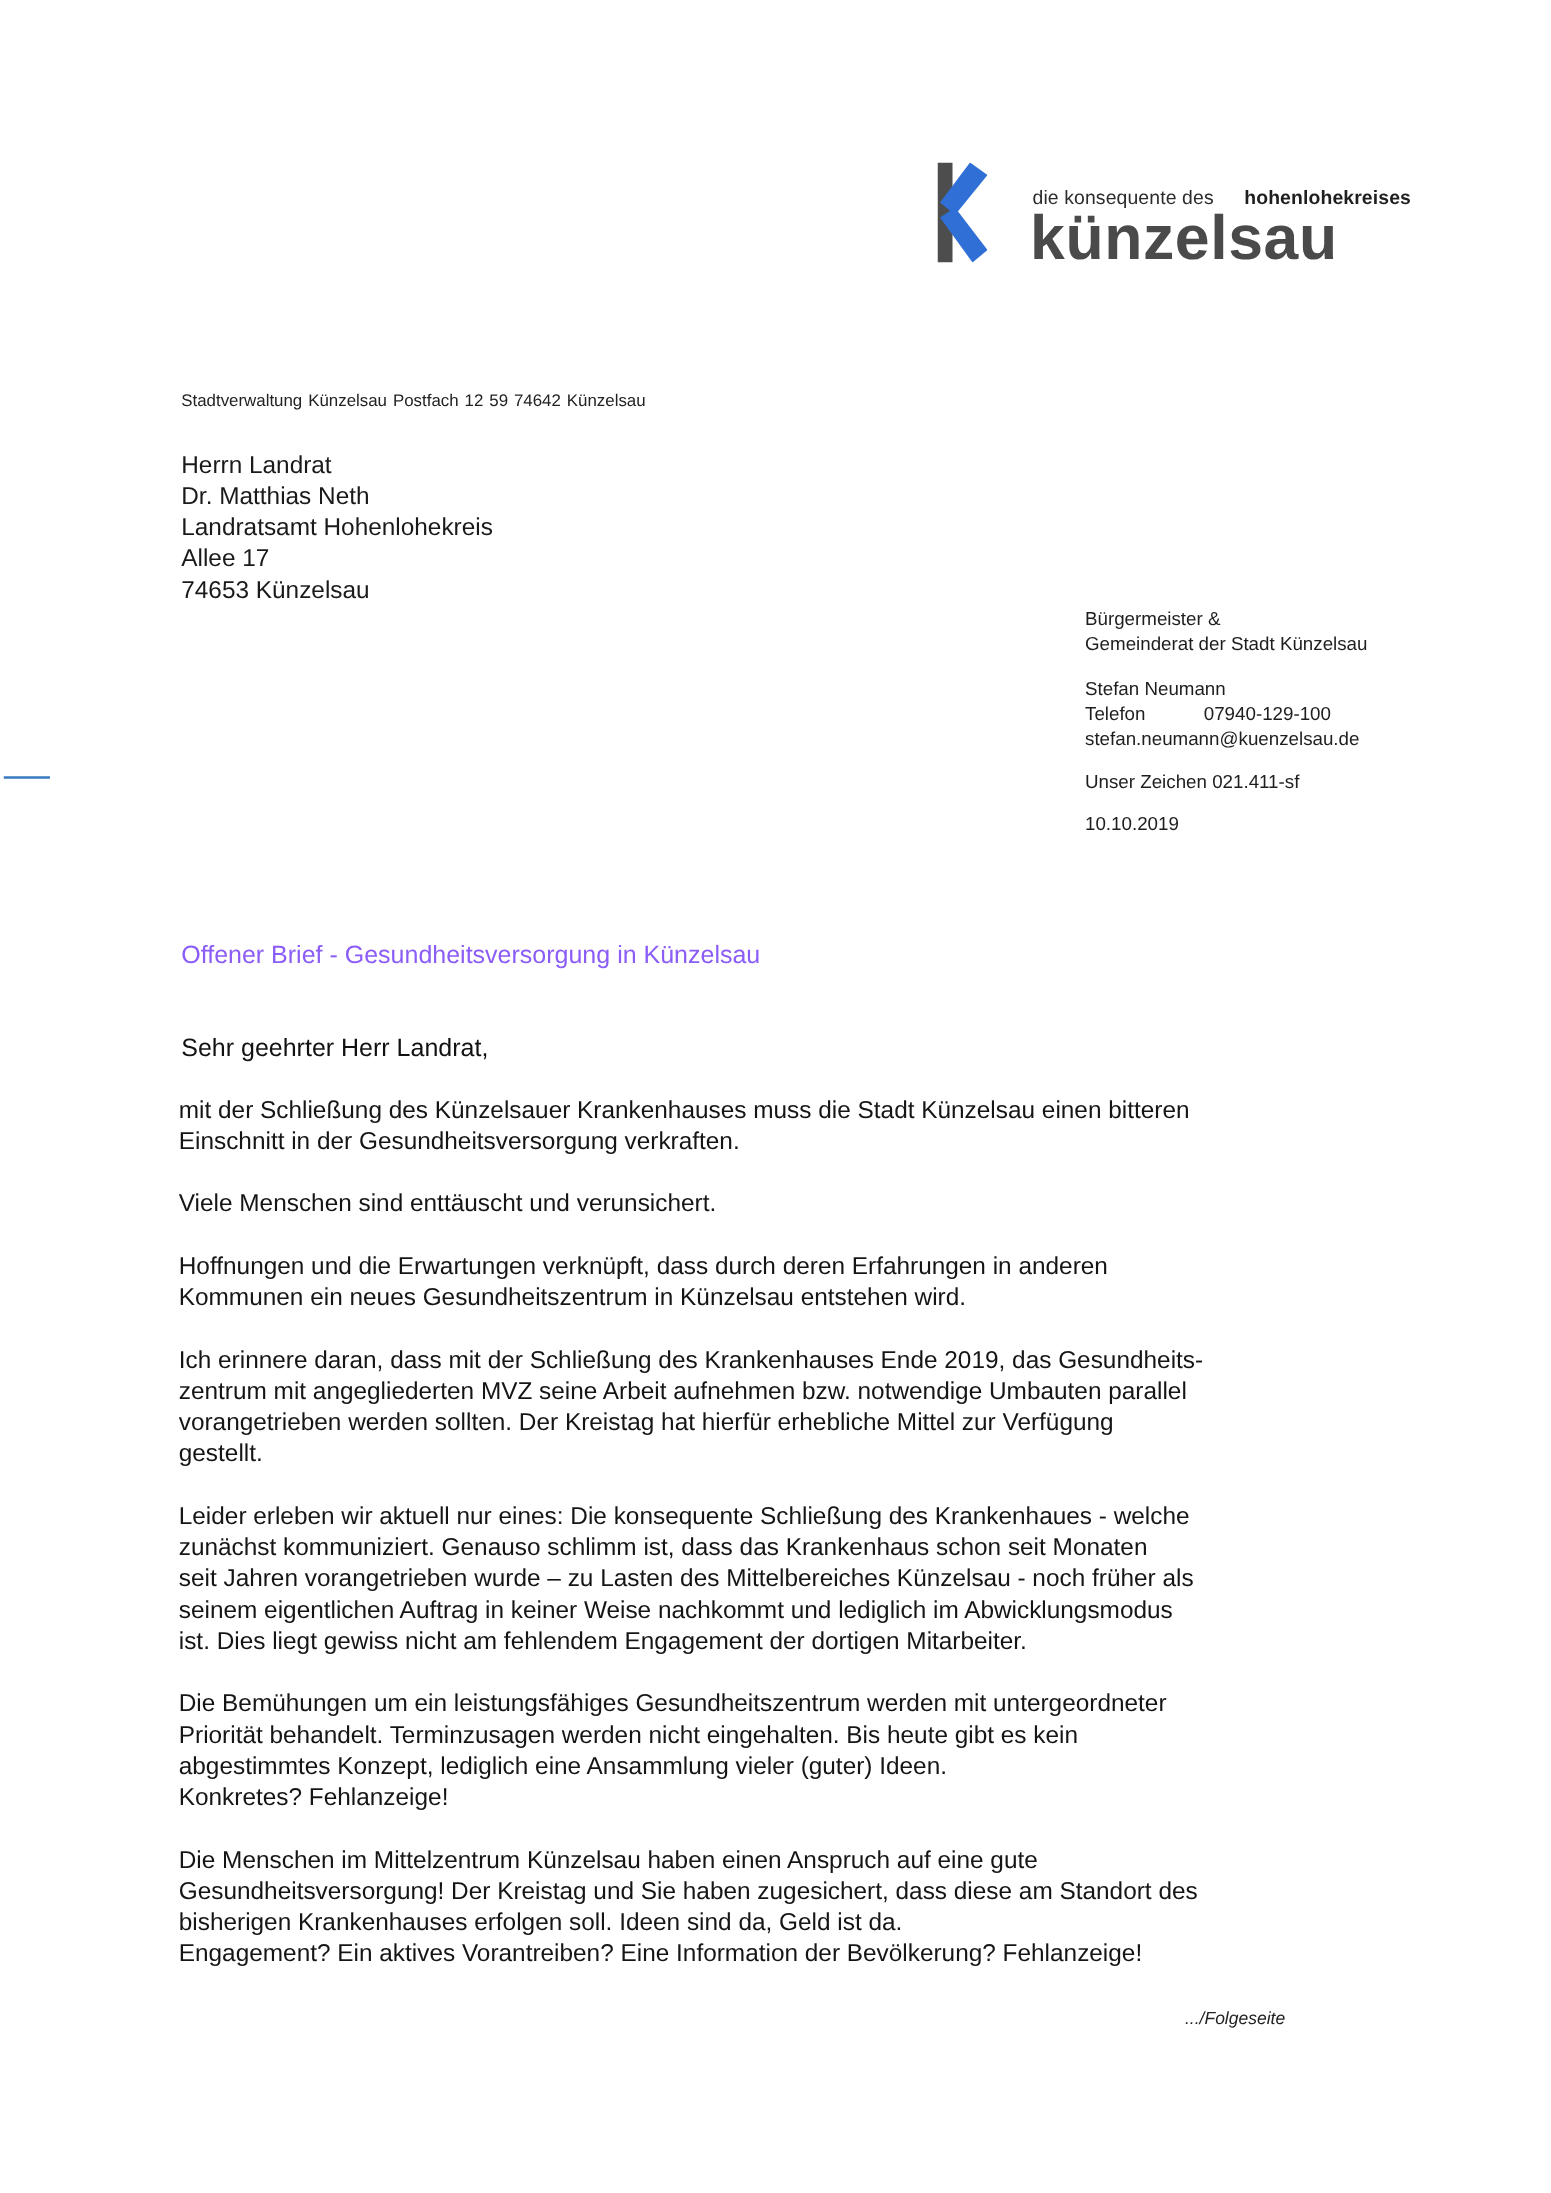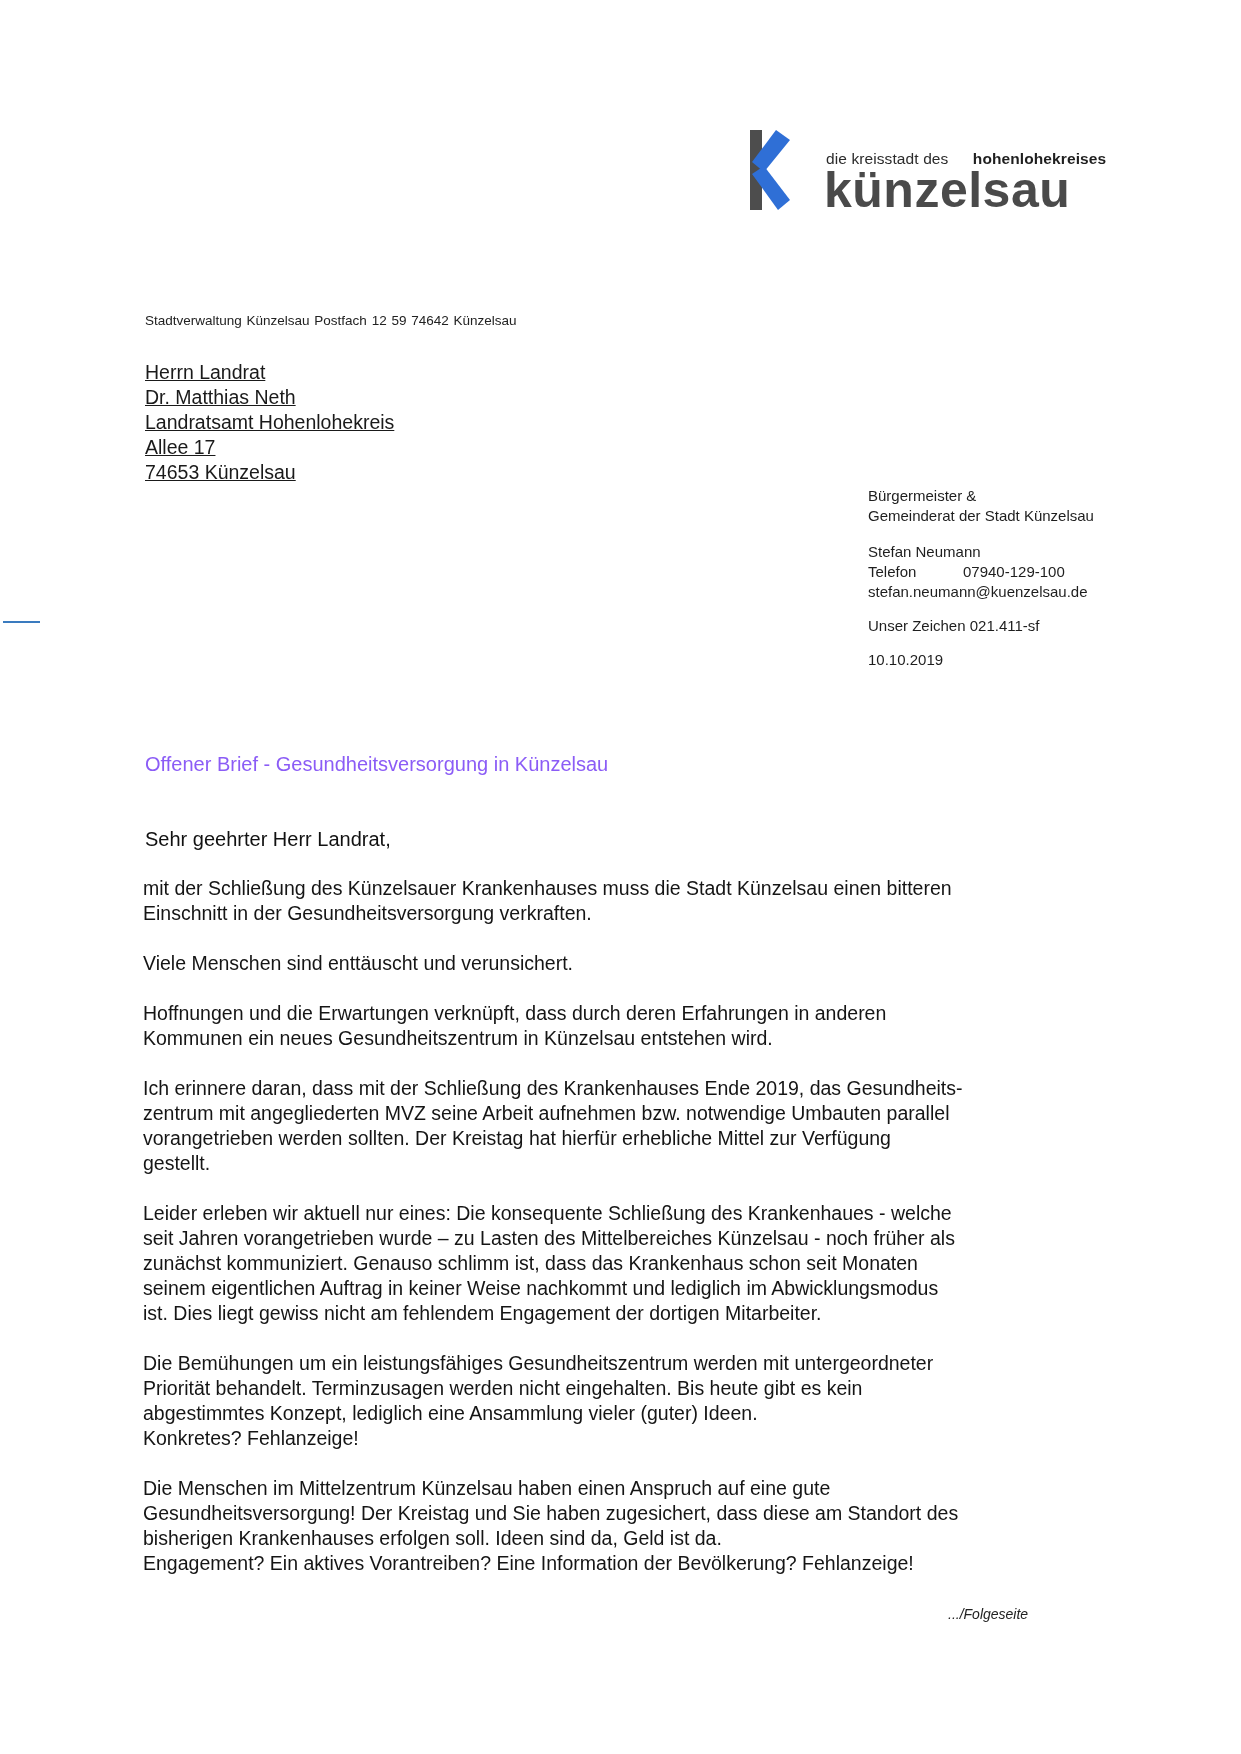--- a/index.html
+++ b/index.html
@@ -11,21 +11,21 @@
   #logo { left: 750px; top: 130px; width: 40px; height: 80px; }
   #tagline { left: 826px; top: 150px; font-size: 15.5px; color: #2b2b2b; letter-spacing: 0.1px; white-space: nowrap; }
   #tagline b { font-weight: bold; color: #1f1f1f; padding-left: 20px; }
   #cityname { left: 824px; top: 162px; font-size: 50px; color: #4a4a4a; letter-spacing: 0.5px; font-weight: bold; line-height: 56px; white-space: nowrap; text-align: center; }
 
   
   #return-line { left: 145px; top: 313px; font-size: 13.5px; color: #222; white-space: nowrap; word-spacing: 1px; }
 
   
   #recipient { left: 145px; top: 360px; font-size: 19.5px; line-height: 25px; color: #1a1a1a; }
-  #recipient div { white-space: nowrap; text-decoration: underline; }
+  #recipient div { white-space: nowrap; }
 
   
   #info { left: 829px; top: 486px; font-size: 15px; line-height: 20px; color: #1e1e1e; margin-left: 39px; }
   #info .gap { height: 16px; }
   #info .gap2 { height: 14px; }
   #info .tel-label { display: inline-block; width: 95px; }
 
   
   #fold-mark { left: 3px; top: 621px; width: 37px; height: 2px; background: #3a7bbf; }
 
@@ -38,21 +38,21 @@
   #folgeseite { left: 948px; top: 1606px; font-size: 14px; font-style: italic; color: #222; white-space: nowrap; }
 </style>
 </head>
 <body>
 
 <svg id="logo" class="abs" viewBox="0 0 40 80">
   <rect x="0" y="0" width="12" height="80" fill="#4d4d4d"></rect>
   <polygon points="26,0 40,10 14,42 2,32" fill="#2f6fd6"></polygon>
   <polygon points="2,44 14,36 40,70 28,80" fill="#2f6fd6"></polygon>
 </svg>
-<div id="tagline" class="abs"><span>die kreisstadt des </span><b>hohenlohekreises</b></div>
+<div id="tagline" class="abs"><span>die konsequente des </span><b>hohenlohekreises</b></div>
 <div id="cityname" class="abs">künzelsau</div>
 
 <div id="return-line" class="abs">Stadtverwaltung Künzelsau  Postfach 12 59  74642 Künzelsau</div>
 
 <div id="recipient" class="abs">
   <div>Herrn Landrat</div>
   <div>Dr. Matthias Neth</div>
   <div>Landratsamt Hohenlohekreis</div>
   <div>Allee 17</div>
   <div>74653 Künzelsau</div>
@@ -89,22 +89,22 @@
       <span>Kommunen ein neues Gesundheitszentrum in Künzelsau entstehen wird.</span>
     </p>
     <p>
       <span>Ich erinnere daran, dass mit der Schließung des Krankenhauses Ende 2019, das Gesundheits-</span>
       <span>zentrum mit angegliederten MVZ seine Arbeit aufnehmen bzw. notwendige Umbauten parallel</span>
       <span>vorangetrieben werden sollten. Der Kreistag hat hierfür erhebliche Mittel zur Verfügung</span>
       <span>gestellt.</span>
     </p>
     <p>
       <span>Leider erleben wir aktuell nur eines: Die konsequente Schließung des Krankenhaues - welche</span>
+      <span>zunächst kommuniziert. Genauso schlimm ist, dass das Krankenhaus schon seit Monaten</span>
       <span>seit Jahren vorangetrieben wurde – zu Lasten des Mittelbereiches Künzelsau - noch früher als</span>
-      <span>zunächst kommuniziert. Genauso schlimm ist, dass das Krankenhaus schon seit Monaten</span>
       <span>seinem eigentlichen Auftrag in keiner Weise nachkommt und lediglich im Abwicklungsmodus</span>
       <span>ist. Dies liegt gewiss nicht am fehlendem Engagement der dortigen Mitarbeiter.</span>
     </p>
     <p>
       <span>Die Bemühungen um ein leistungsfähiges Gesundheitszentrum werden mit untergeordneter</span>
       <span>Priorität behandelt. Terminzusagen werden nicht eingehalten. Bis heute gibt es kein</span>
       <span>abgestimmtes Konzept, lediglich eine Ansammlung vieler (guter) Ideen.</span>
       <span>Konkretes? Fehlanzeige!</span>
     </p>
     <p>

